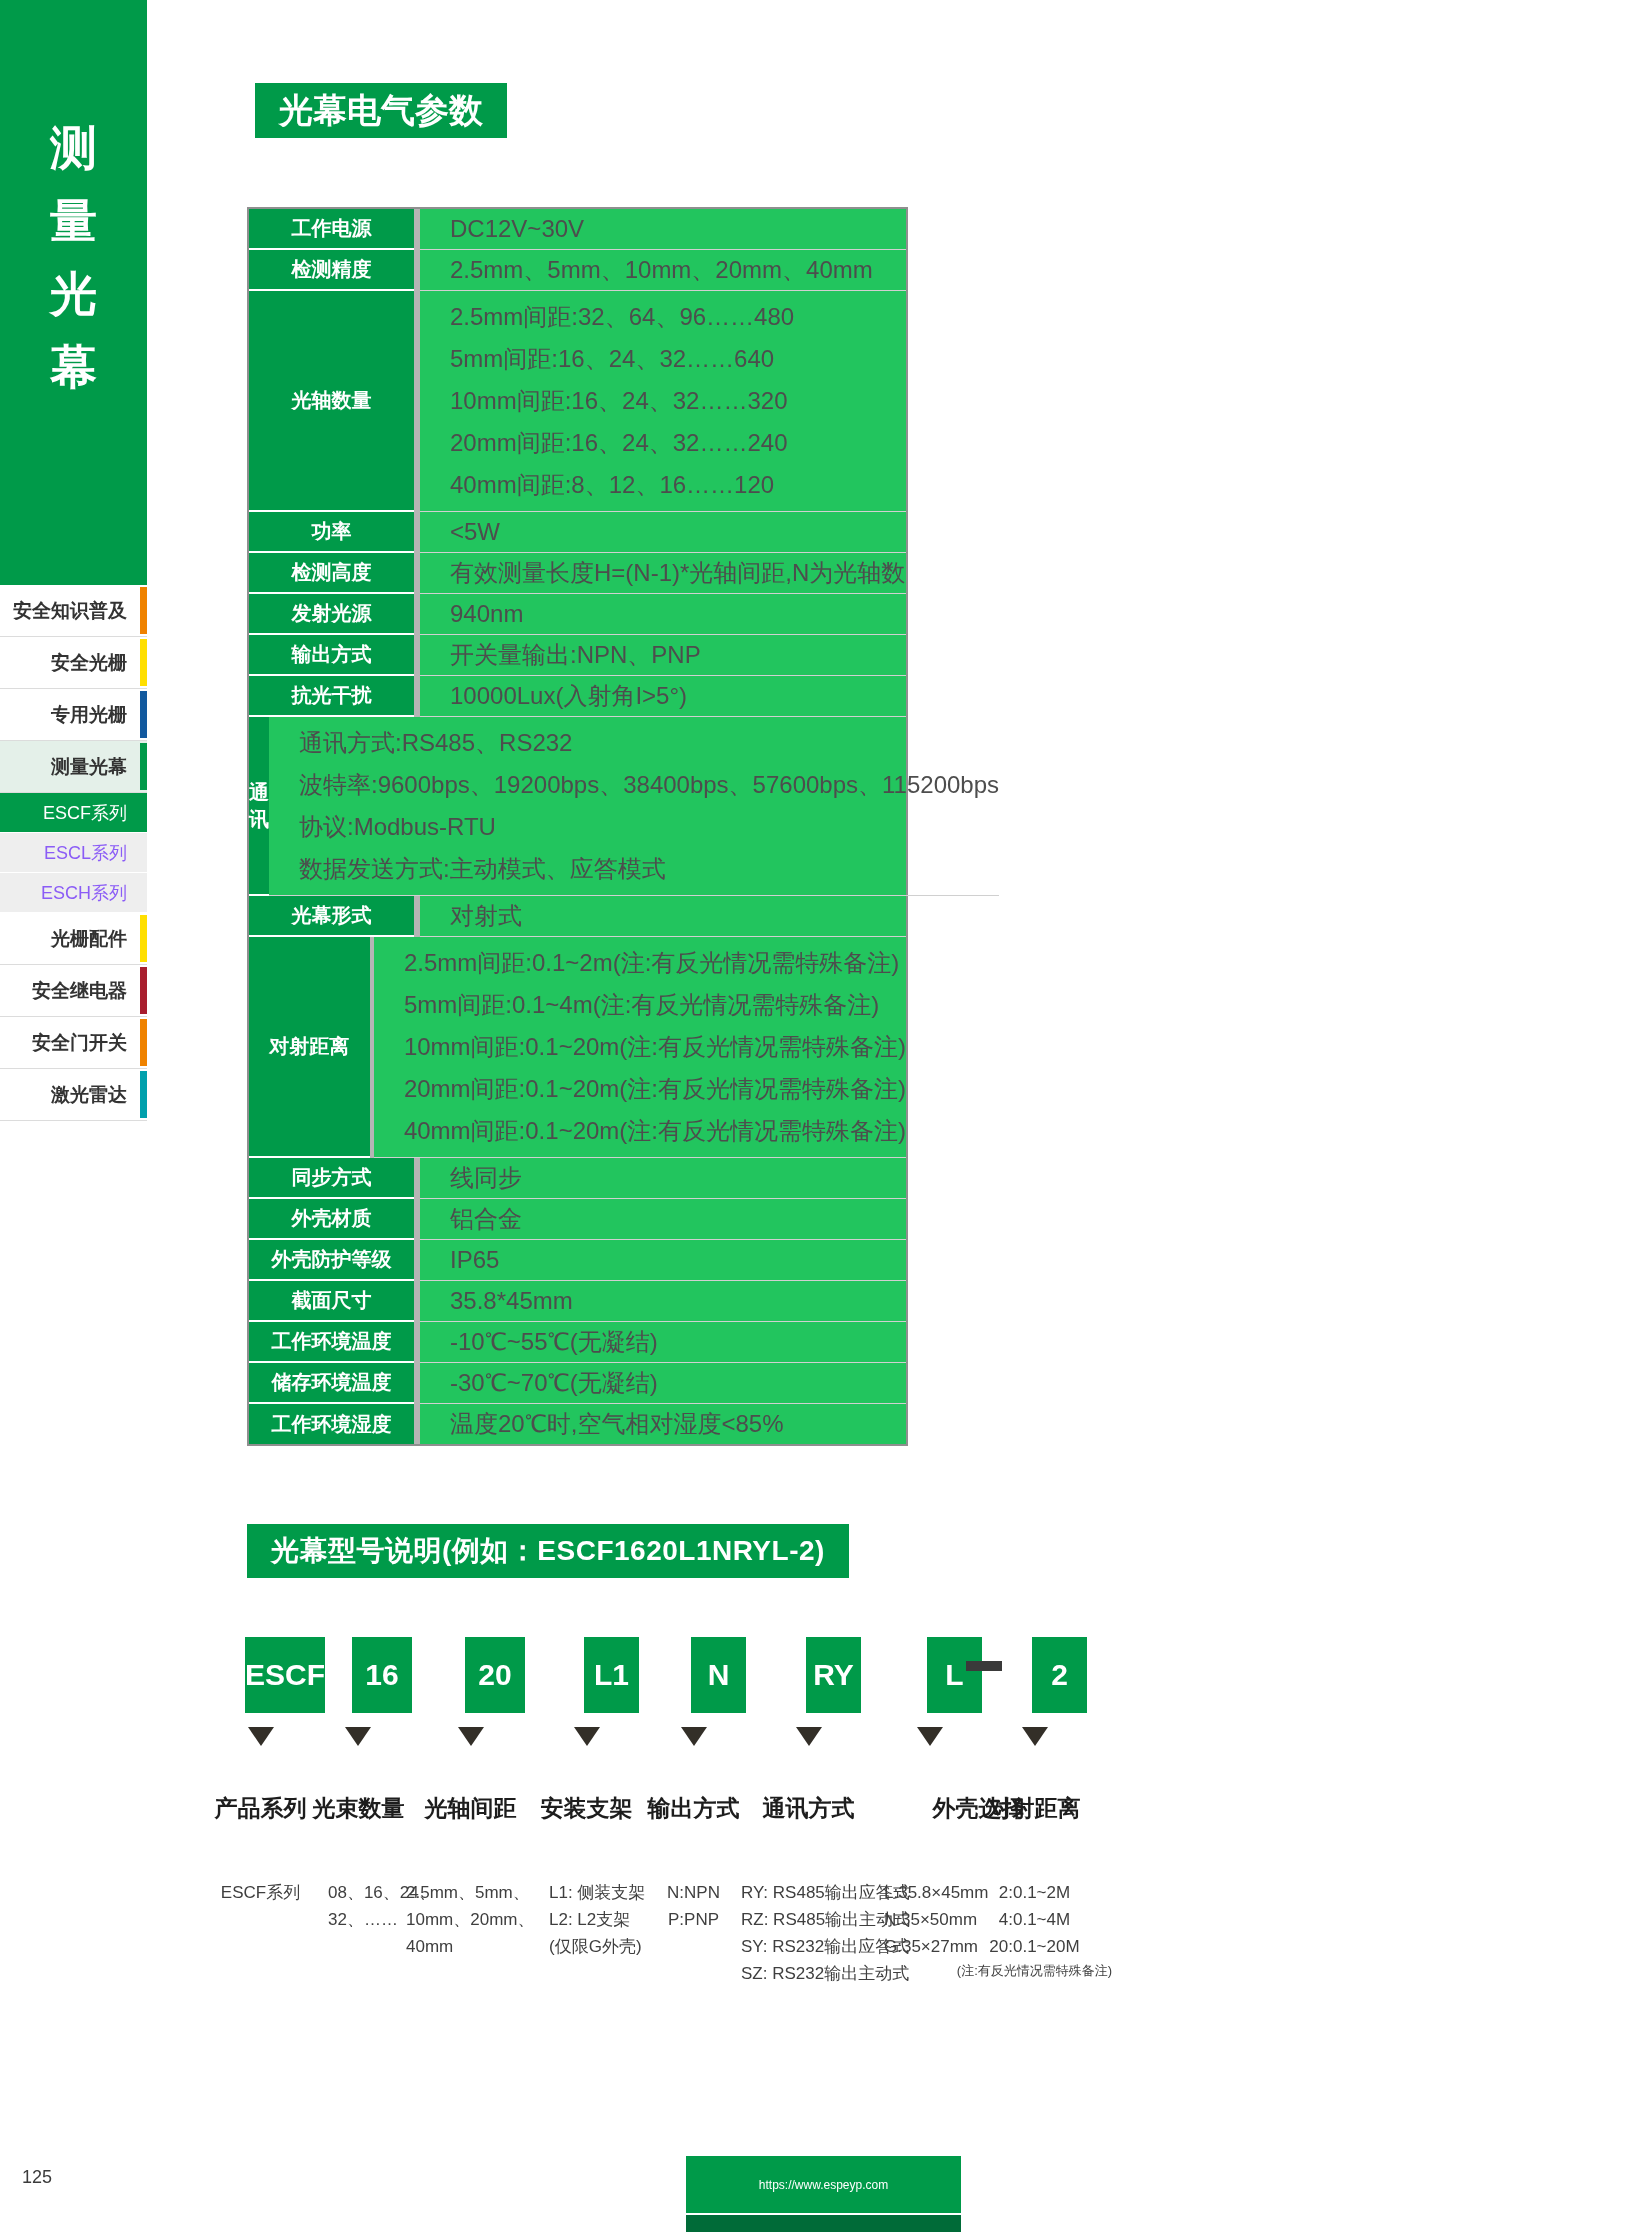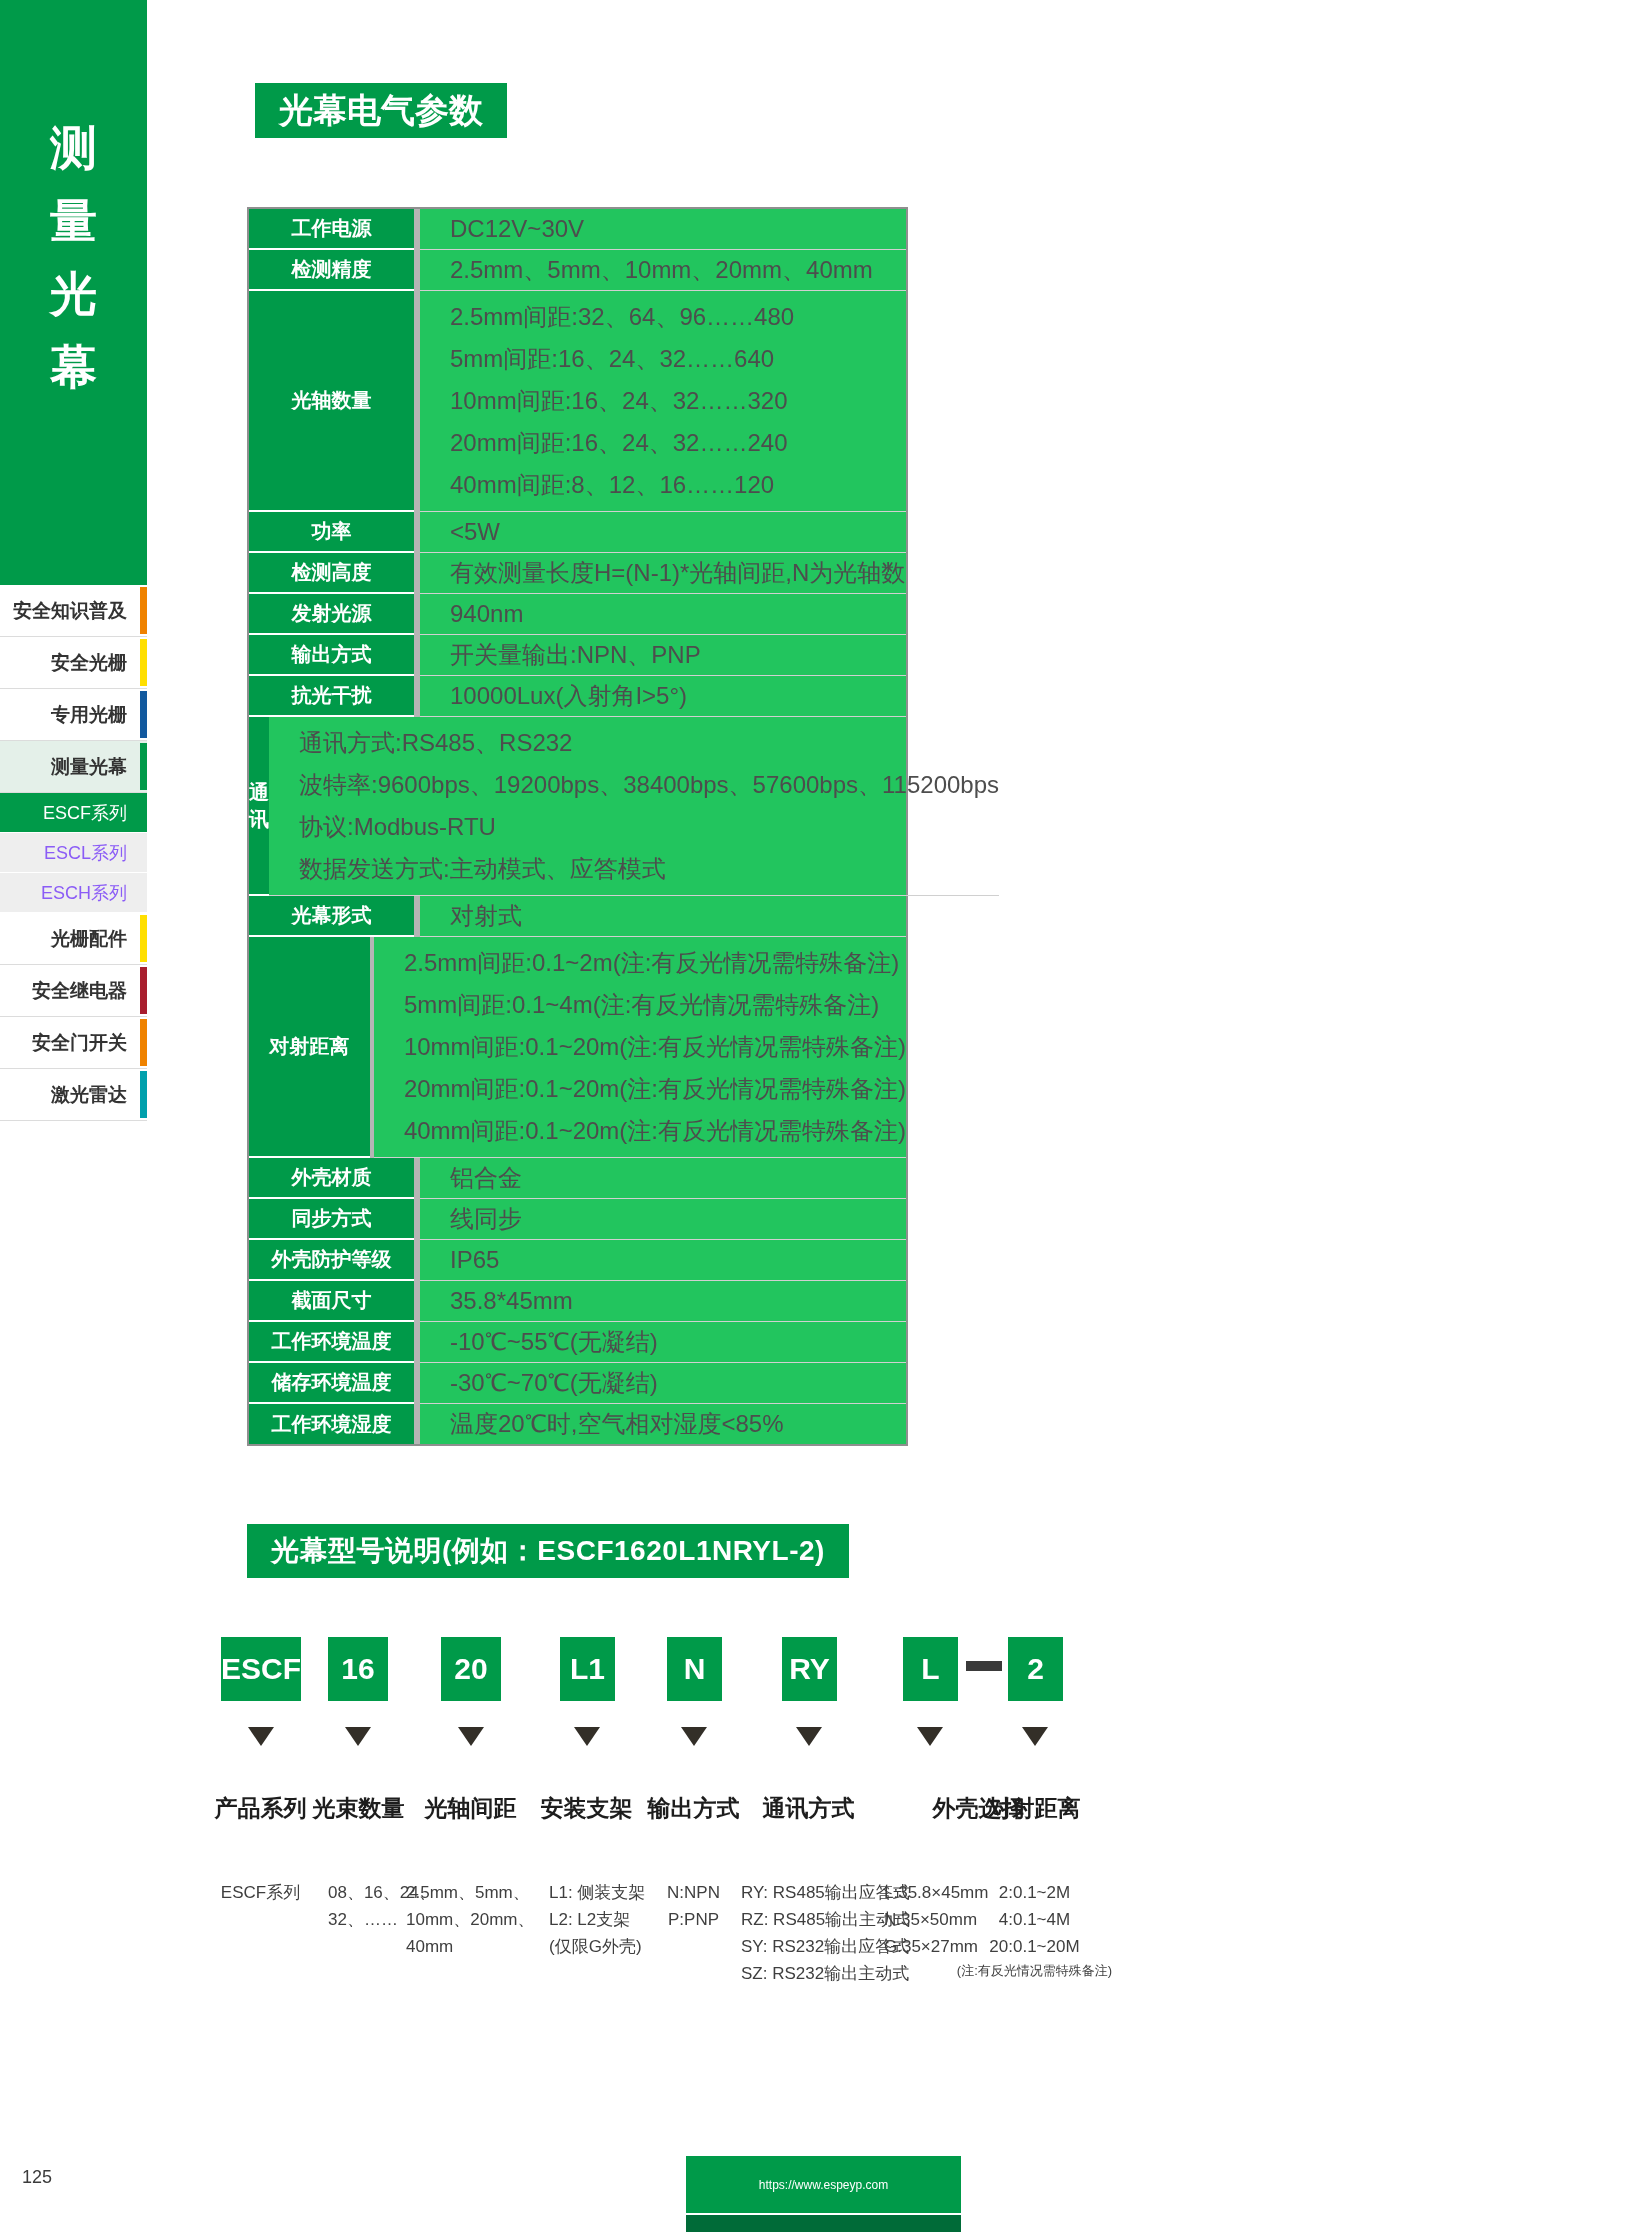--- a/index.html
+++ b/index.html
@@ -36,22 +36,22 @@
   .spec-row:last-child .spec-label{border-bottom:none;}
   .spec-divider{width:6px;background:#b5b5b5;}
   .spec-value{flex:1;display:flex;flex-direction:column;justify-content:center;
               padding-left:30px;border-bottom:1px solid #d0d0d0;color:var(--val);font-size:24px;}
   .spec-row:last-child .spec-value{border-bottom:none;}
   .spec-value .line{line-height:40px;white-space:nowrap;}
   .spec-row.multi .spec-value{padding-top:5px;padding-bottom:5px;}
   .spec-row.multi .spec-value .line{line-height:42px;}
 
   
-  .code-box{position:absolute;top:1637px;height:64px;background:var(--green);color:#fff;
-            font-weight:bold;font-size:30px;display:flex;align-items:center;justify-content:center;}
+  .code-box{position:absolute;top:1637px;height:76px;background:var(--green);color:#fff;
+            font-weight:bold;font-size:30px;display:flex;align-items:center;justify-content:center;margin-left:24px;}
   .tri{position:absolute;top:1727px;width:0;height:0;
        border-left:13px solid transparent;border-right:13px solid transparent;border-top:19px solid #332f28;}
   .dash{position:absolute;left:966px;top:1661px;width:36px;height:10px;background:#3a3a3a;}
   .seg-label{position:absolute;top:1793px;width:169px;text-align:center;font-size:23px;font-weight:bold;color:#1d1d1d;}
   .seg-detail{position:absolute;top:1879px;font-size:17px;line-height:27px;color:#3f3f3f;white-space:nowrap;}
   .seg-detail.center{text-align:center;}
   .seg-note{font-size:13px;line-height:22px;color:#3f3f3f;}
 
   
   #page-number{position:absolute;left:22px;top:2167px;font-size:18px;color:#3b3b3b;}
@@ -200,31 +200,31 @@
         <div class="spec-divider"></div>
         <div class="spec-value">
           <div class="line">2.5mm间距:0.1~2m(注:有反光情况需特殊备注)</div>
           <div class="line">5mm间距:0.1~4m(注:有反光情况需特殊备注)</div>
           <div class="line">10mm间距:0.1~20m(注:有反光情况需特殊备注)</div>
           <div class="line">20mm间距:0.1~20m(注:有反光情况需特殊备注)</div>
           <div class="line">40mm间距:0.1~20m(注:有反光情况需特殊备注)</div>
         </div>
       </div>
       <div class="spec-row">
+        <div class="spec-label">同步方式</div>
+        <div class="spec-divider"></div>
+        <div class="spec-value">
+          <div class="line">线同步</div>
+        </div>
+      </div>
+      <div class="spec-row">
         <div class="spec-label">外壳材质</div>
         <div class="spec-divider"></div>
         <div class="spec-value">
           <div class="line">铝合金</div>
-        </div>
-      </div>
-      <div class="spec-row">
-        <div class="spec-label">同步方式</div>
-        <div class="spec-divider"></div>
-        <div class="spec-value">
-          <div class="line">线同步</div>
         </div>
       </div>
       <div class="spec-row">
         <div class="spec-label">外壳防护等级</div>
         <div class="spec-divider"></div>
         <div class="spec-value">
           <div class="line">IP65</div>
         </div>
       </div>
       <div class="spec-row">

